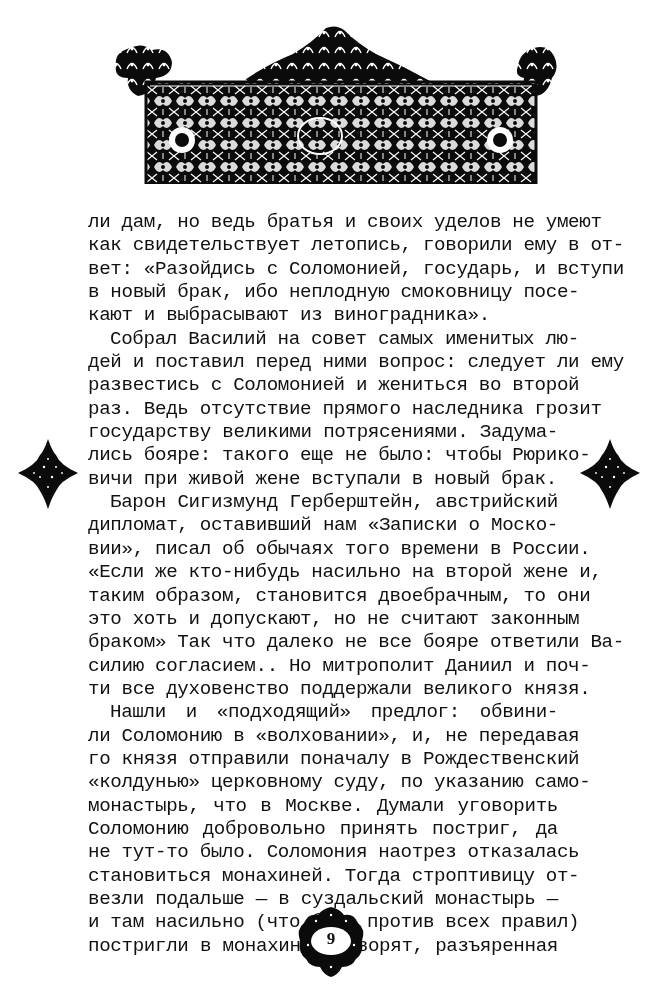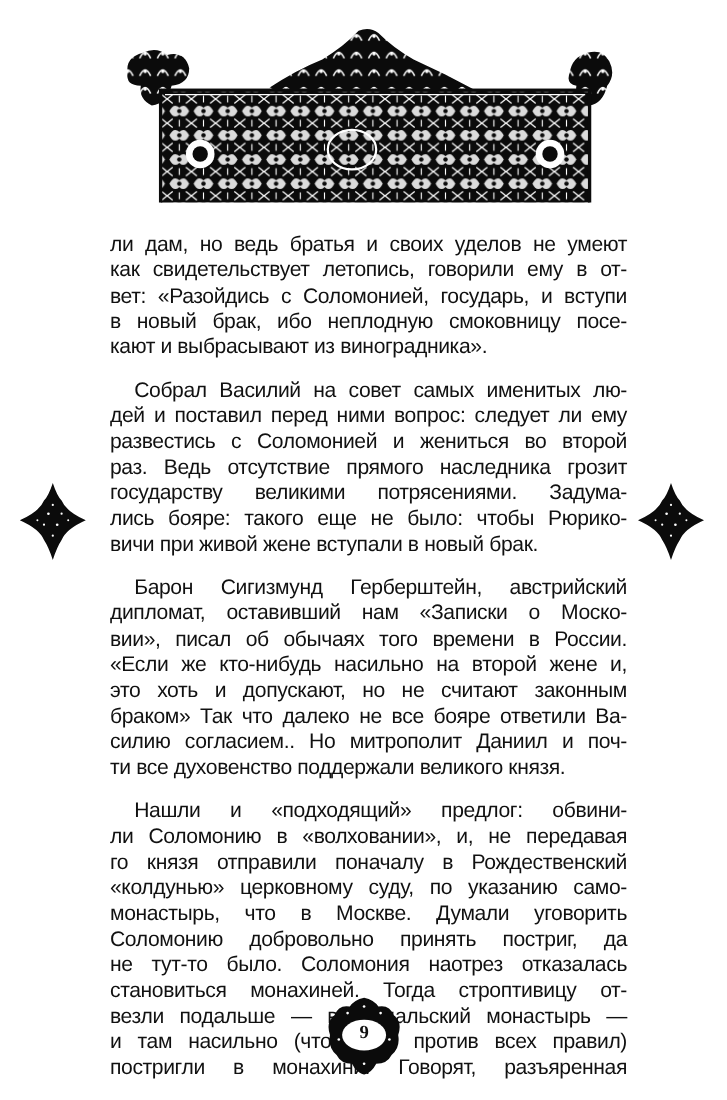--- a/index.html
+++ b/index.html
@@ -9,31 +9,31 @@
   
   .headpiece { position: absolute; left: 108px; top: 24px; width: 450px; height: 160px; }
 
   
   .side-orn { position: absolute; top: 437px; width: 64px; height: 74px; }
   .side-orn.left { left: 16px; }
   .side-orn.right { left: 578px; }
 
   
   .textblock {
-    position: absolute; left: 100px; top: 211px; width: 470px;
-    font-family: Liberation Sans, sans-serif;
+    position: absolute; left: 88px; top: 211px; width: 470px;
+    font-family: Liberation Mono, monospace;
     font-size: 19.2px; line-height: 23.35px; color: #111;
     letter-spacing: -0.35px;
   }
   .line {
     display: block; white-space: nowrap; height: 23.35px;
     text-align: justify; text-align-last: justify;
   }
   .line.last { text-align-last: left; }
-  .line.indent { padding-left: 22px; margin-top: 16px; }
+  .line.indent { padding-left: 22px; }
 
   
   .folio { position: absolute; left: 296px; top: 905px; width: 70px; height: 72px; }
   .folio-num {
     position: absolute; left: 0; top: 24px; width: 70px; text-align: center;
     font-family: "Liberation Serif", "DejaVu Serif", serif; font-weight: bold;
     font-size: 17px; color: #111;
   }
 </style>
 </head>
@@ -109,20 +109,21 @@
       <span class="line">дей и поставил перед ними вопрос: следует ли ему</span>
       <span class="line">развестись с Соломонией и жениться во второй</span>
       <span class="line">раз. Ведь отсутствие прямого наследника грозит</span>
       <span class="line">государству великими потрясениями. Задума-</span>
       <span class="line">лись бояре: такого еще не было: чтобы Рюрико-</span>
       <span class="line last">вичи при живой жене вступали в новый брак.</span>
       <span class="line indent">Барон Сигизмунд Герберштейн, австрийский</span>
       <span class="line">дипломат, оставивший нам «Записки о Моско-</span>
       <span class="line">вии», писал об обычаях того времени в России.</span>
       <span class="line">«Если же кто-нибудь насильно на второй жене и,</span>
+      <span class="line">таким образом, становится двоебрачным, то они</span>
       <span class="line">это хоть и допускают, но не считают законным</span>
       <span class="line">браком» Так что далеко не все бояре ответили Ва-</span>
       <span class="line">силию согласием.. Но митрополит Даниил и поч-</span>
       <span class="line last">ти все духовенство поддержали великого князя.</span>
       <span class="line indent">Нашли и «подходящий» предлог: обвини-</span>
       <span class="line">ли Соломонию в «волховании», и, не передавая</span>
       <span class="line">го князя отправили поначалу в Рождественский</span>
       <span class="line">«колдунью» церковному суду, по указанию само-</span>
       <span class="line">монастырь, что в Москве. Думали уговорить</span>
       <span class="line">Соломонию добровольно принять постриг, да</span>

